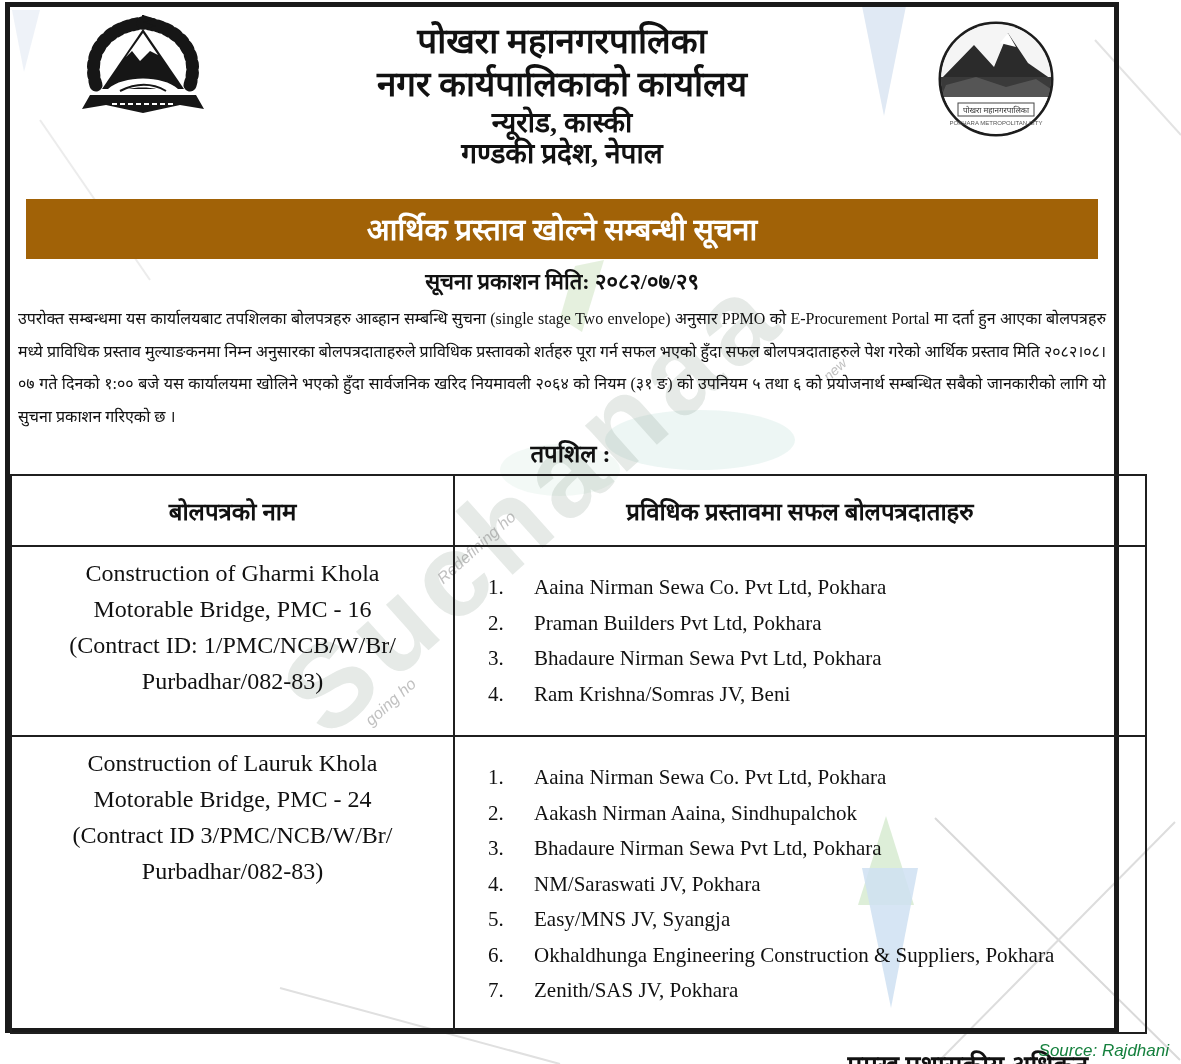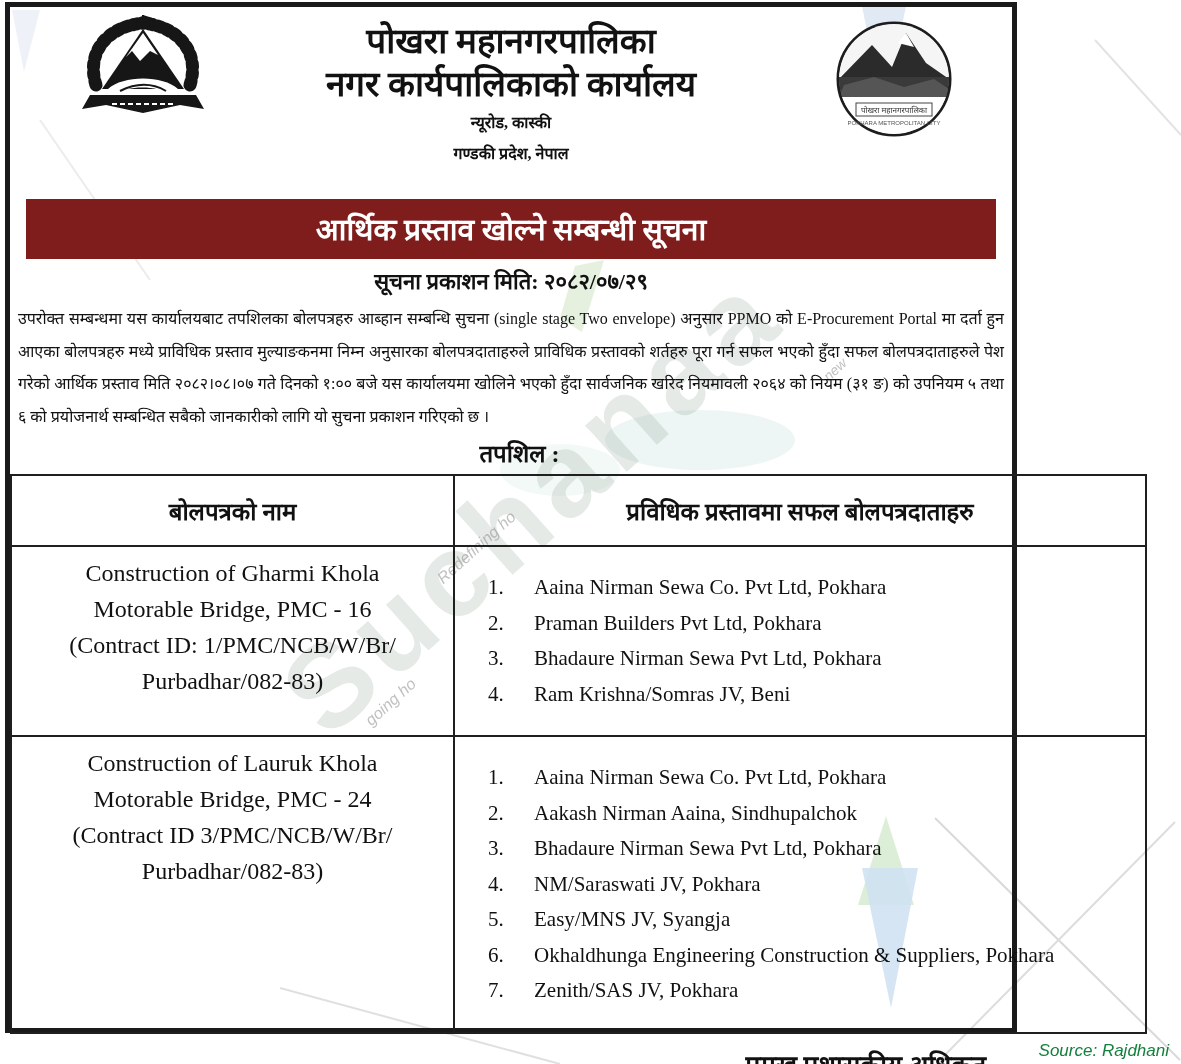--- a/index.html
+++ b/index.html
@@ -20,32 +20,32 @@
   .wm-sub{
     position:absolute;font-family:"Liberation Sans",sans-serif;
     font-style:italic;font-size:16px;color:rgba(140,140,140,0.55);
     transform:rotate(-42deg);transform-origin:left top;white-space:nowrap;
   }
   .wm-sub1{left:434px;top:574px;}
   .wm-sub2{left:362px;top:716px;}
   .wm-sub3{left:820px;top:372px;font-size:14px;}
   
   .doc{
-    position:absolute;left:5px;top:2px;width:1012px;height:1031px;
+    position:absolute;left:5px;top:2px;width:1114px;height:1031px;
     border:5px solid #1a1a1a;box-sizing:border-box;z-index:1;background:transparent;
   }
   .header{position:relative;height:186px;}
   .logo-left{position:absolute;left:58px;top:6px;}
   .logo-right{position:absolute;right:58px;top:12px;}
   .header-center{text-align:center;padding-top:14px;font-weight:bold;}
   .org-name{font-size:35px;line-height:42px;}
   .office-name{font-size:35px;line-height:44px;}
-  .addr-line{font-size:16px;line-height:31px;}
+  .addr-line{font-size:28px;line-height:31px;}
   .banner{
-    margin:6px 16px 0 16px;background:#7f1d1d;color:#ffffff;
+    margin:6px 16px 0 16px;background:#a16207;color:#ffffff;
     text-align:center;font-size:30px;font-weight:bold;padding:9px 0 10px 0;
   }
   .date-line{text-align:center;font-size:22px;font-weight:bold;margin-top:6px;}
   .body-text{
     margin:8px 8px 0 8px;font-size:16px;line-height:32.5px;text-align:justify;
   }
   .details-label{text-align:center;font-weight:bold;font-size:24px;margin:3px 0 5px 17px;}
   
   table.notice-table{border-collapse:collapse;margin:0 auto;width:1137px;background:transparent;}
   .notice-table th,.notice-table td{border:2px solid #1f1f1f;}

